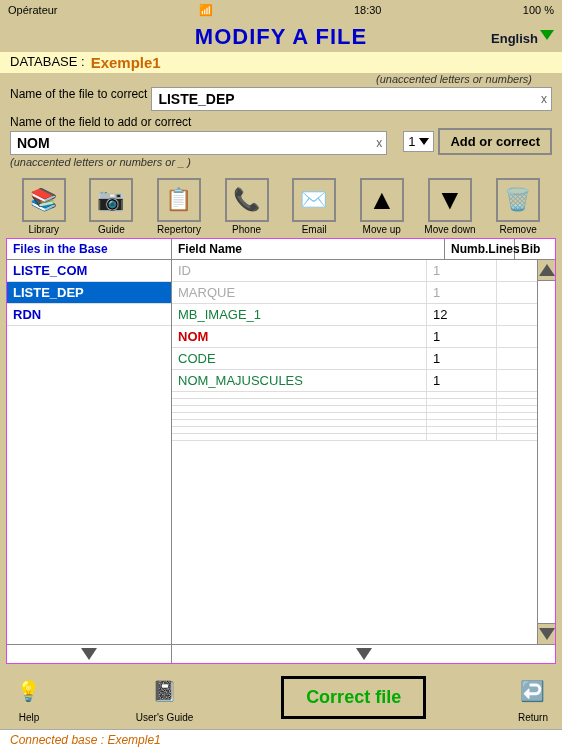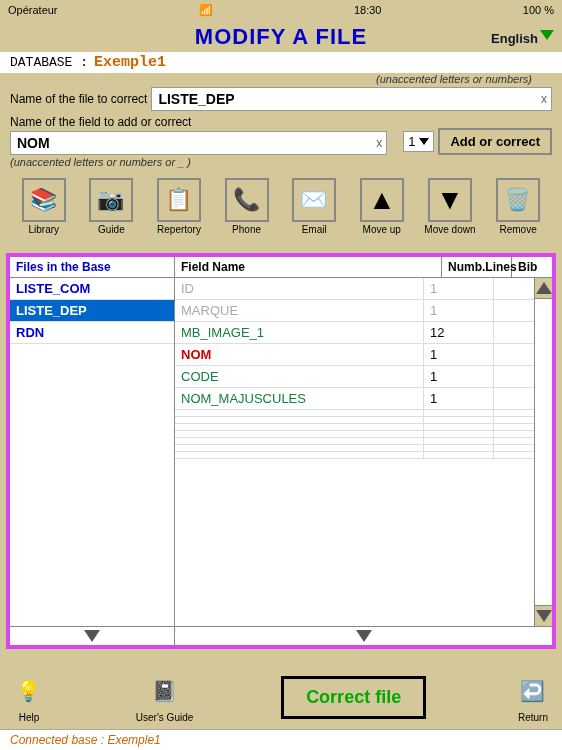--- a/index.html
+++ b/index.html
@@ -56,43 +56,40 @@
       width: 0;
       height: 0;
       border-left: 7px solid transparent;
       border-right: 7px solid transparent;
       border-top: 10px solid #009900;
       display: inline-block;
     }
     
     .db-row {
       display: flex;
-      align-items: center;
       padding: 2px 10px;
       font-size: 13px;
-      background: #ffffff;
-      font-family: Liberation Mono, monospace;
+      background: #fef9c3;
     }
     .db-label { color: #000; font-size: 13px; }
     .db-value { color: #cc6600; font-weight: bold; font-size: 15px; margin-left: 6px; }
     
     .file-name-section {
       padding: 0 10px;
       background: #d4c89a;
     }
     .file-name-hint {
       text-align: right;
       font-size: 11px;
       color: #333;
       font-style: italic;
       padding-right: 20px;
     }
     .file-name-row {
       display: flex;
-      align-items: center;
       margin-top: 2px;
     }
     .file-name-label {
       font-size: 12px;
       color: #000;
       white-space: nowrap;
       margin-right: 4px;
     }
     .file-name-input-wrap {
       flex: 1;
@@ -227,22 +224,22 @@
     }
     .toolbar-label {
       font-size: 10px;
       color: #000;
       text-align: center;
     }
     
     .main-content {
       display: flex;
       flex: 1;
-      margin: 16px 6px;
-      border: 4px solid #d946ef;
+      margin: 1px 6px;
+      border: 1px solid #d946ef;
       background: #fff;
       height: 370px;
     }
     
     .left-panel {
       width: 165px;
       border-right: 1px solid #888;
       display: flex;
       flex-direction: column;
       background: #fff;

